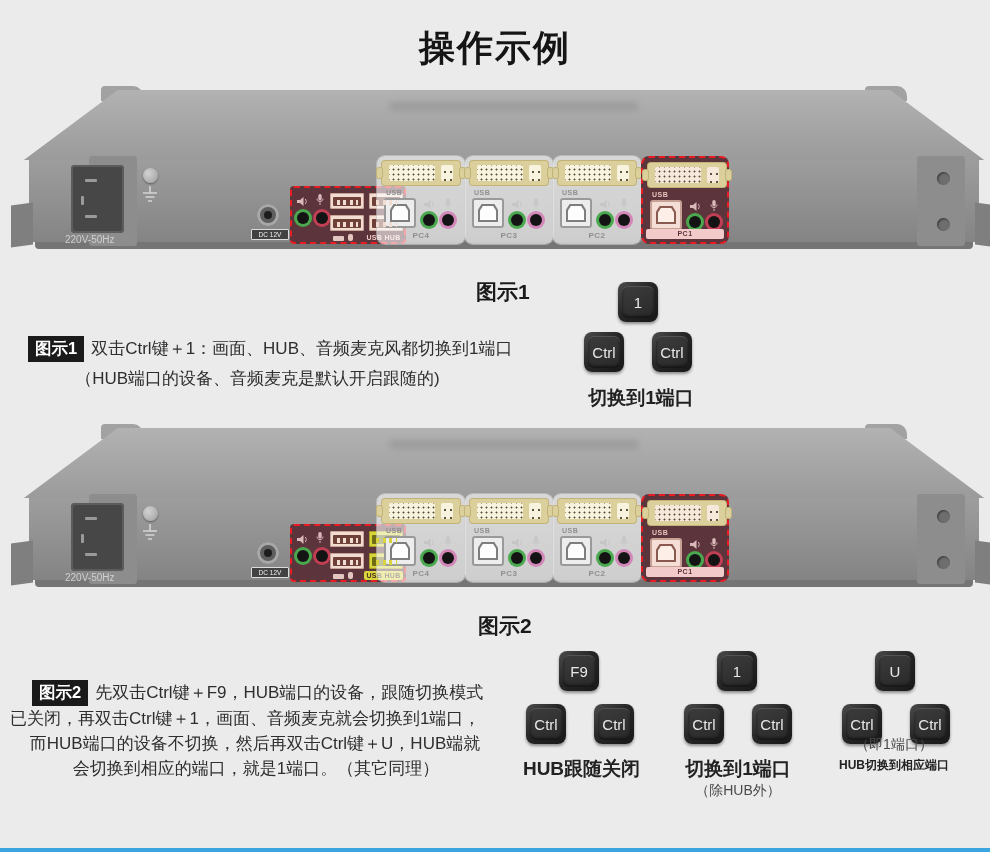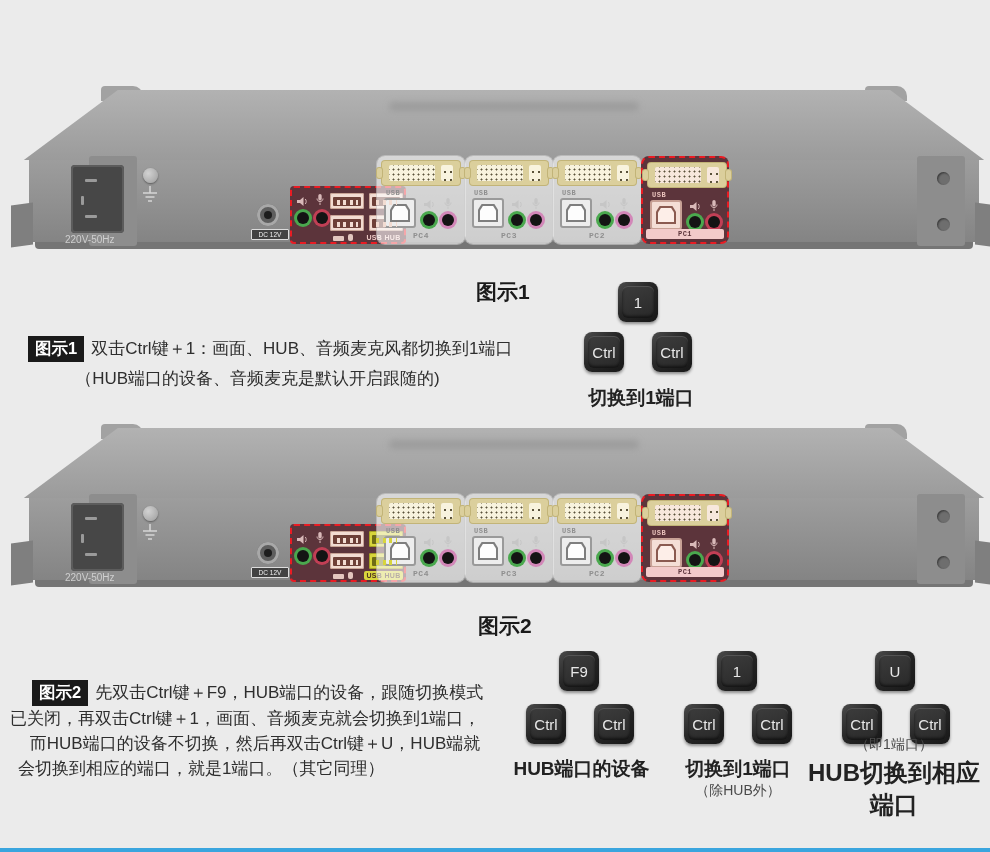--- a/index.html
+++ b/index.html
@@ -90,21 +90,21 @@
   
   .jack{position:absolute;width:12px;height:12px;border-radius:50%;background:#141414;}
   .jg{box-shadow:0 0 0 3px #4aa84e;}
   .jp{box-shadow:0 0 0 3px #d287b8;}
   .jr{box-shadow:0 0 0 3px #c13f55;}
   .mini{position:absolute;color:#c6c6c6;}
   .hl .mini,.hub .mini{color:#d9b9b9;}
 
   
   .card{position:absolute;top:70px;width:88px;height:88px;border-radius:8px;
-        background:rgba(252,252,252,.62);box-shadow:0 0 0 1px rgba(205,205,205,.6);font-family:Liberation Mono, monospace;}
+        background:rgba(252,252,252,.62);box-shadow:0 0 0 1px rgba(205,205,205,.6);}
   .card.hl{background:var(--maroon);border:2px dashed var(--hl-red);box-sizing:border-box;
         box-shadow:none;}
   .dvi{position:absolute;left:5px;top:5px;width:78px;height:24px;background:#dbcf9c;
         border-radius:3px;box-shadow:0 0 0 1px #c2b478;}
   .dvi::before,.dvi::after{content:"";position:absolute;top:7px;width:5px;height:10px;
         background:#dbcf9c;border-radius:2px;box-shadow:0 0 0 1px #c2b478;}
   .dvi::before{left:-5px;} .dvi::after{right:-5px;}
   .pins{position:absolute;left:7px;top:4px;width:46px;height:16px;background:#f8f3de;border-radius:2px;
         background-image:radial-gradient(#5a523a .9px,transparent 1.1px);
         background-size:5px 5px;background-position:2px 2px;}
@@ -130,20 +130,21 @@
         border-radius:2px;text-align:center;line-height:10px;font-size:7px;font-weight:bold;
         color:#5c343b;letter-spacing:.5px;}
 
   .accentbar{position:absolute;left:0;bottom:0;width:990px;height:4px;background:var(--accent);}
 </style>
 </head>
 <body>
 
 <div class="page">
 
+  <div class="title">操作示例</div>
 
   <div class="device" style="top:86px">
     <div class="hook" style="left:92px"></div>
     <div class="hook" style="left:856px"></div>
     <div class="topface"></div>
     <div class="brandblur"></div>
     <div class="frontface"></div>
     <div class="bottomstrip"></div>
     <div class="wing" style="left:2px;top:118px;transform:skewY(-8deg)"></div>
     <div class="wing" style="left:966px;top:118px;transform:skewY(8deg)"></div>
@@ -424,32 +425,32 @@
     </div>
   </div>
 
   <div class="fig-heading" style="left:478px;top:612px">图示2</div>
 
   <div class="para" style="left:32px;top:680px">
     <span class="badge">图示2</span><span>先双击Ctrl键＋F9，HUB端口的设备，跟随切换模式</span>
   </div>
   <div class="para" style="left:10px;top:707px;width:490px;text-align:left">已关闭，再双击Ctrl键＋1，画面、音频麦克就会切换到1端口，</div>
   <div class="para" style="left:10px;top:732px;width:490px;text-align:center">而HUB端口的设备不切换，然后再双击Ctrl键＋U，HUB端就</div>
-  <div class="para" style="left:18px;top:757px;width:490px;text-align:left">会切换到相应的端口，就是1端口。（其它同理）</div>
+  <div class="para" style="left:11px;top:757px;width:490px;text-align:center">会切换到相应的端口，就是1端口。（其它同理）</div>
 
   <div class="kcap" style="left:559px;top:651px">
       <span>F9</span>
     </div>
   <div class="kcap" style="left:526px;top:704px">
       <span>Ctrl</span>
     </div>
   <div class="kcap" style="left:594px;top:704px">
       <span>Ctrl</span>
     </div>
-  <div class="caption" style="left:499px;width:165px;top:756px">HUB端口的设备</div>
+  <div class="caption" style="left:499px;width:165px;top:756px">HUB跟随关闭</div>
 
   <div class="kcap" style="left:717px;top:651px">
       <span>1</span>
     </div>
   <div class="kcap" style="left:684px;top:704px">
       <span>Ctrl</span>
     </div>
   <div class="kcap" style="left:752px;top:704px">
       <span>Ctrl</span>
     </div>
@@ -458,17 +459,17 @@
 
   <div class="kcap" style="left:875px;top:651px">
       <span>U</span>
     </div>
   <div class="kcap" style="left:842px;top:704px">
       <span>Ctrl</span>
     </div>
   <div class="kcap" style="left:910px;top:704px">
       <span>Ctrl</span>
     </div>
-  <div class="caption" style="left:798px;width:192px;top:757px;font-size:24px">HUB切换到相应端口</div>
+  <div class="caption" style="left:798px;width:192px;top:757px;font-size:12px">HUB切换到相应端口</div>
   <div class="subcaption" style="left:798px;width:192px;top:736px">（即1端口）</div>
 
   <div class="accentbar"></div>
 </div>
 
 </body></html>

